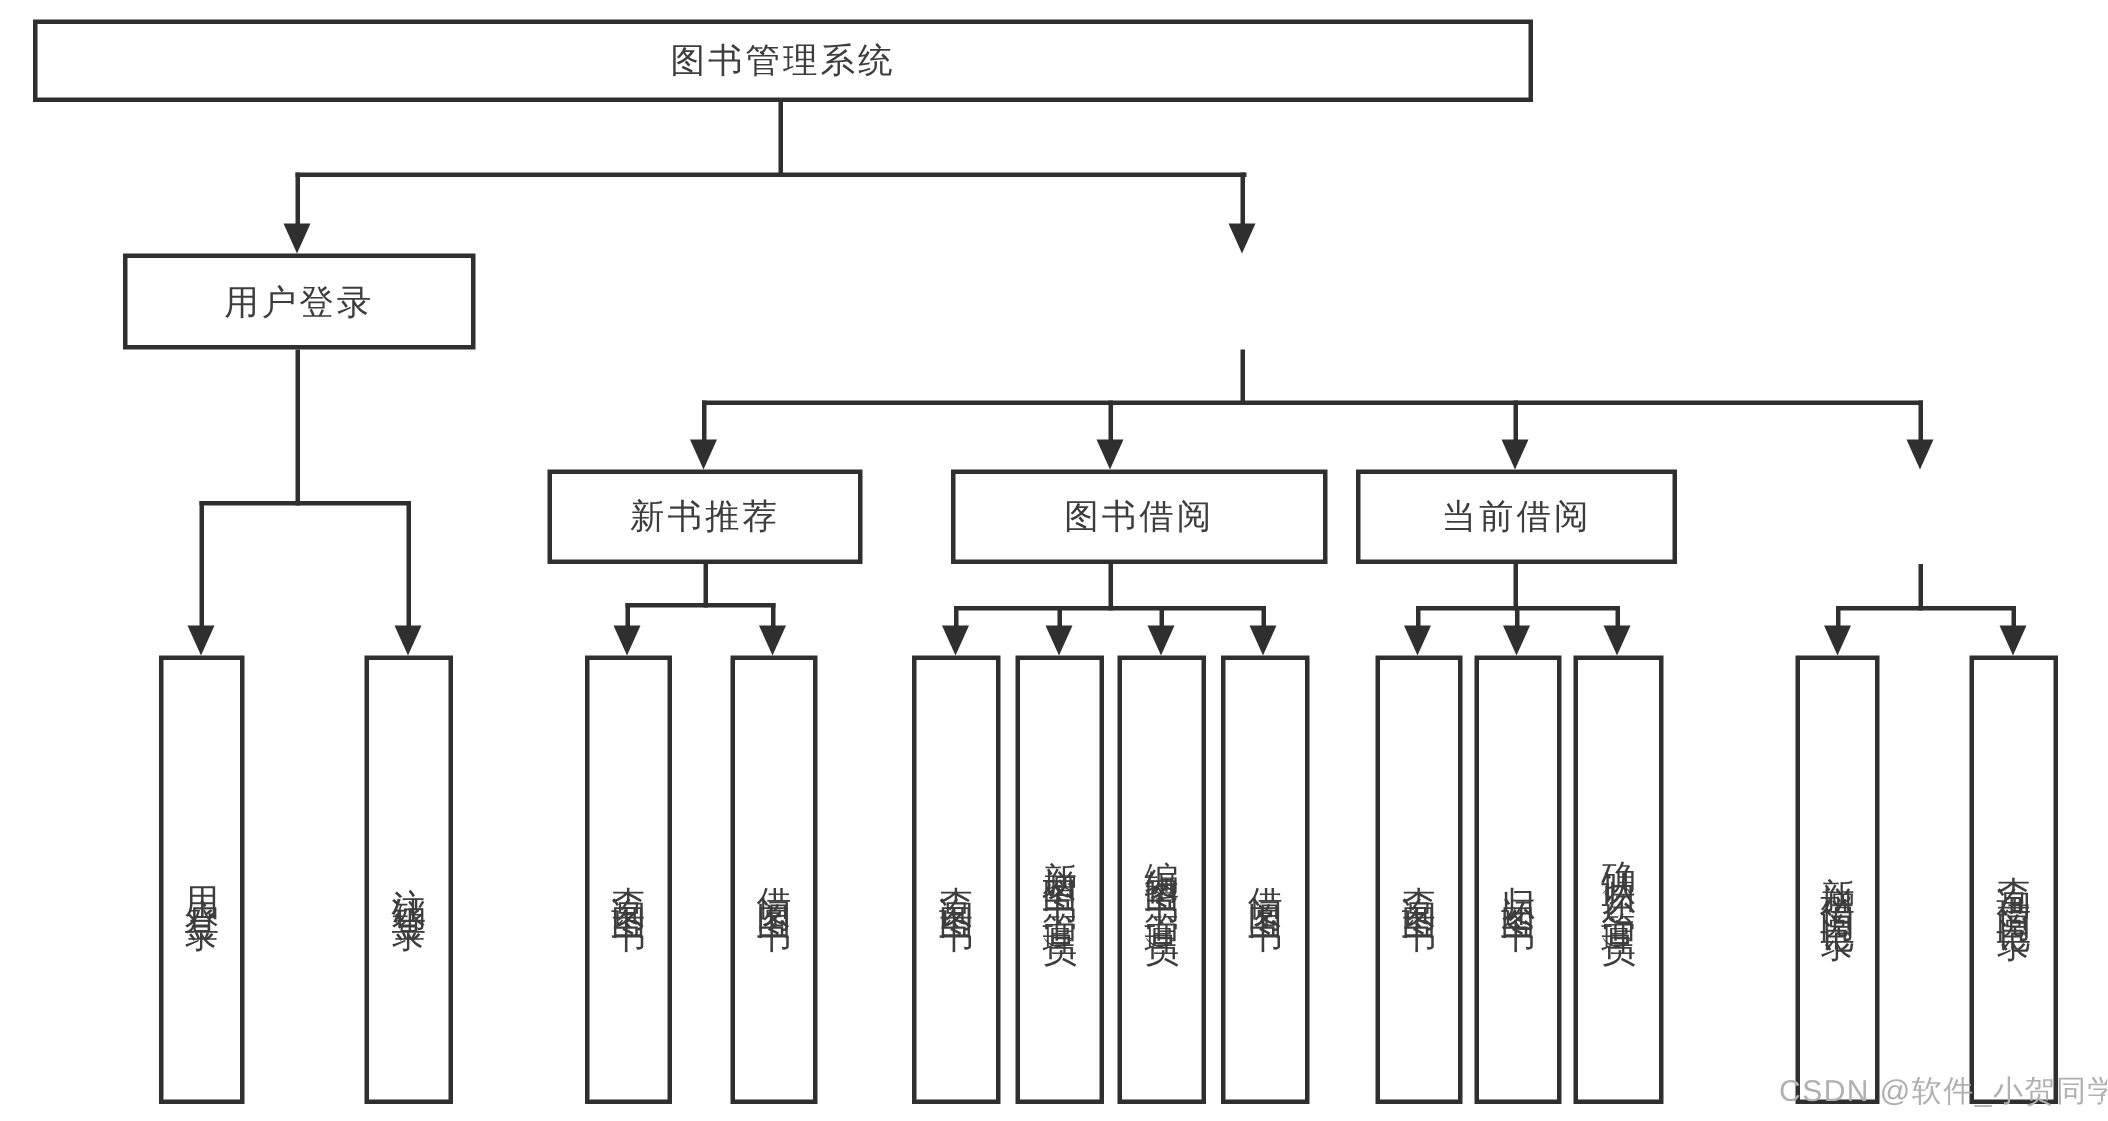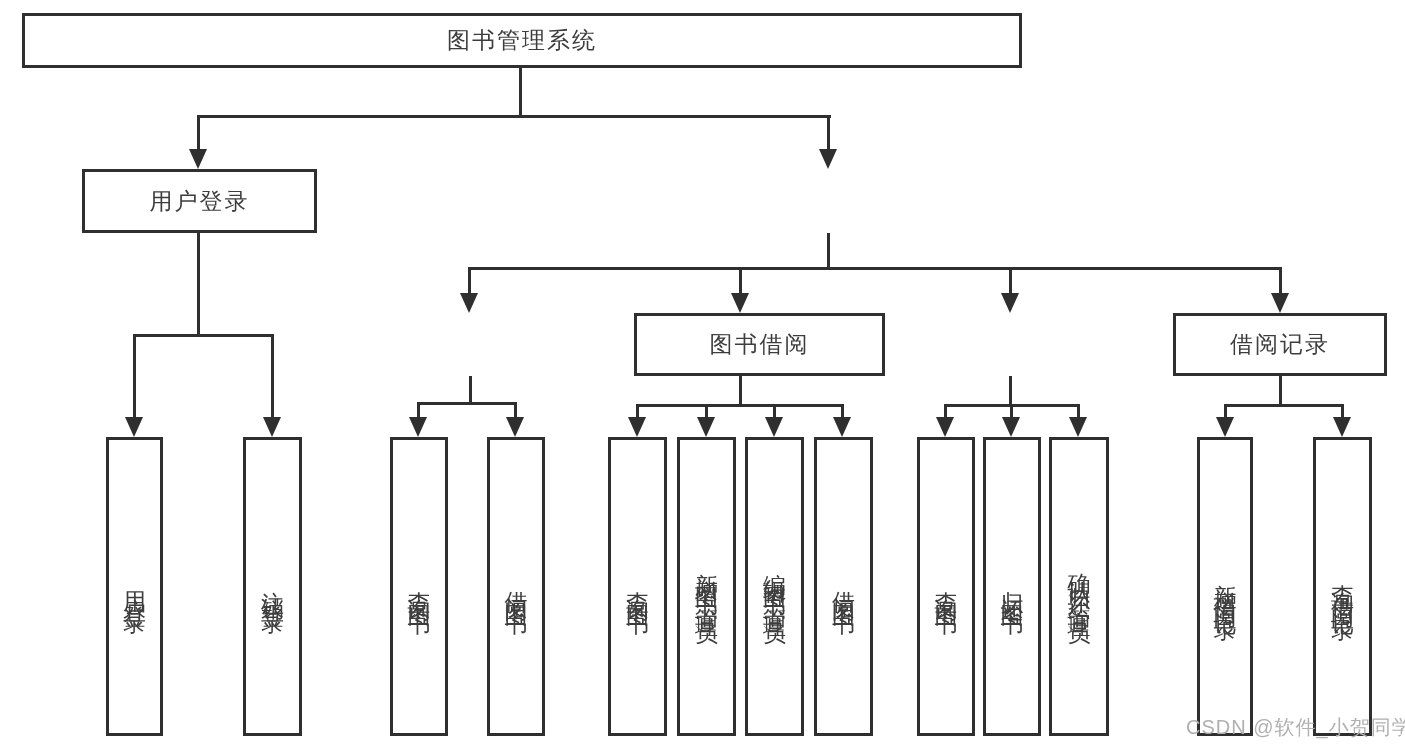--- a/index.html
+++ b/index.html
@@ -108,25 +108,28 @@
   <div class="hline" style="left:468px; top:267px; width:814px;"></div>
   <div class="vline" style="left:468px; top:267px; height:28px;"></div>
   <div class="arr" style="left:460px; top:293px;"></div>
   <div class="vline" style="left:739px; top:267px; height:28px;"></div>
   <div class="arr" style="left:731px; top:293px;"></div>
   <div class="vline" style="left:1009px; top:267px; height:28px;"></div>
   <div class="arr" style="left:1001px; top:293px;"></div>
   <div class="vline" style="left:1279px; top:267px; height:28px;"></div>
   <div class="arr" style="left:1271px; top:293px;"></div>
 
+  <div class="box" style="left:365px; top:313px; width:210px; height:63px;">
+    <span>新书推荐</span>
+  </div>
   <div class="box" style="left:634px; top:313px; width:251px; height:63px;">
     <span>图书借阅</span>
   </div>
-  <div class="box" style="left:1173px; top:313px; width:214px; height:63px;">
-    <span>借阅记录</span>
+  <div class="box" style="left:904px; top:313px; width:214px; height:63px;">
+    <span>当前借阅</span>
   </div>
 
   <div class="vline" style="left:469px; top:376px; height:29px;"></div>
   <div class="hline" style="left:417px; top:402px; width:100px;"></div>
   <div class="vline" style="left:417px; top:402px; height:17px;"></div>
   <div class="arr" style="left:409px; top:417px;"></div>
   <div class="vline" style="left:514px; top:402px; height:17px;"></div>
   <div class="arr" style="left:506px; top:417px;"></div>
 
   <div class="vline" style="left:739px; top:376px; height:31px;"></div>

